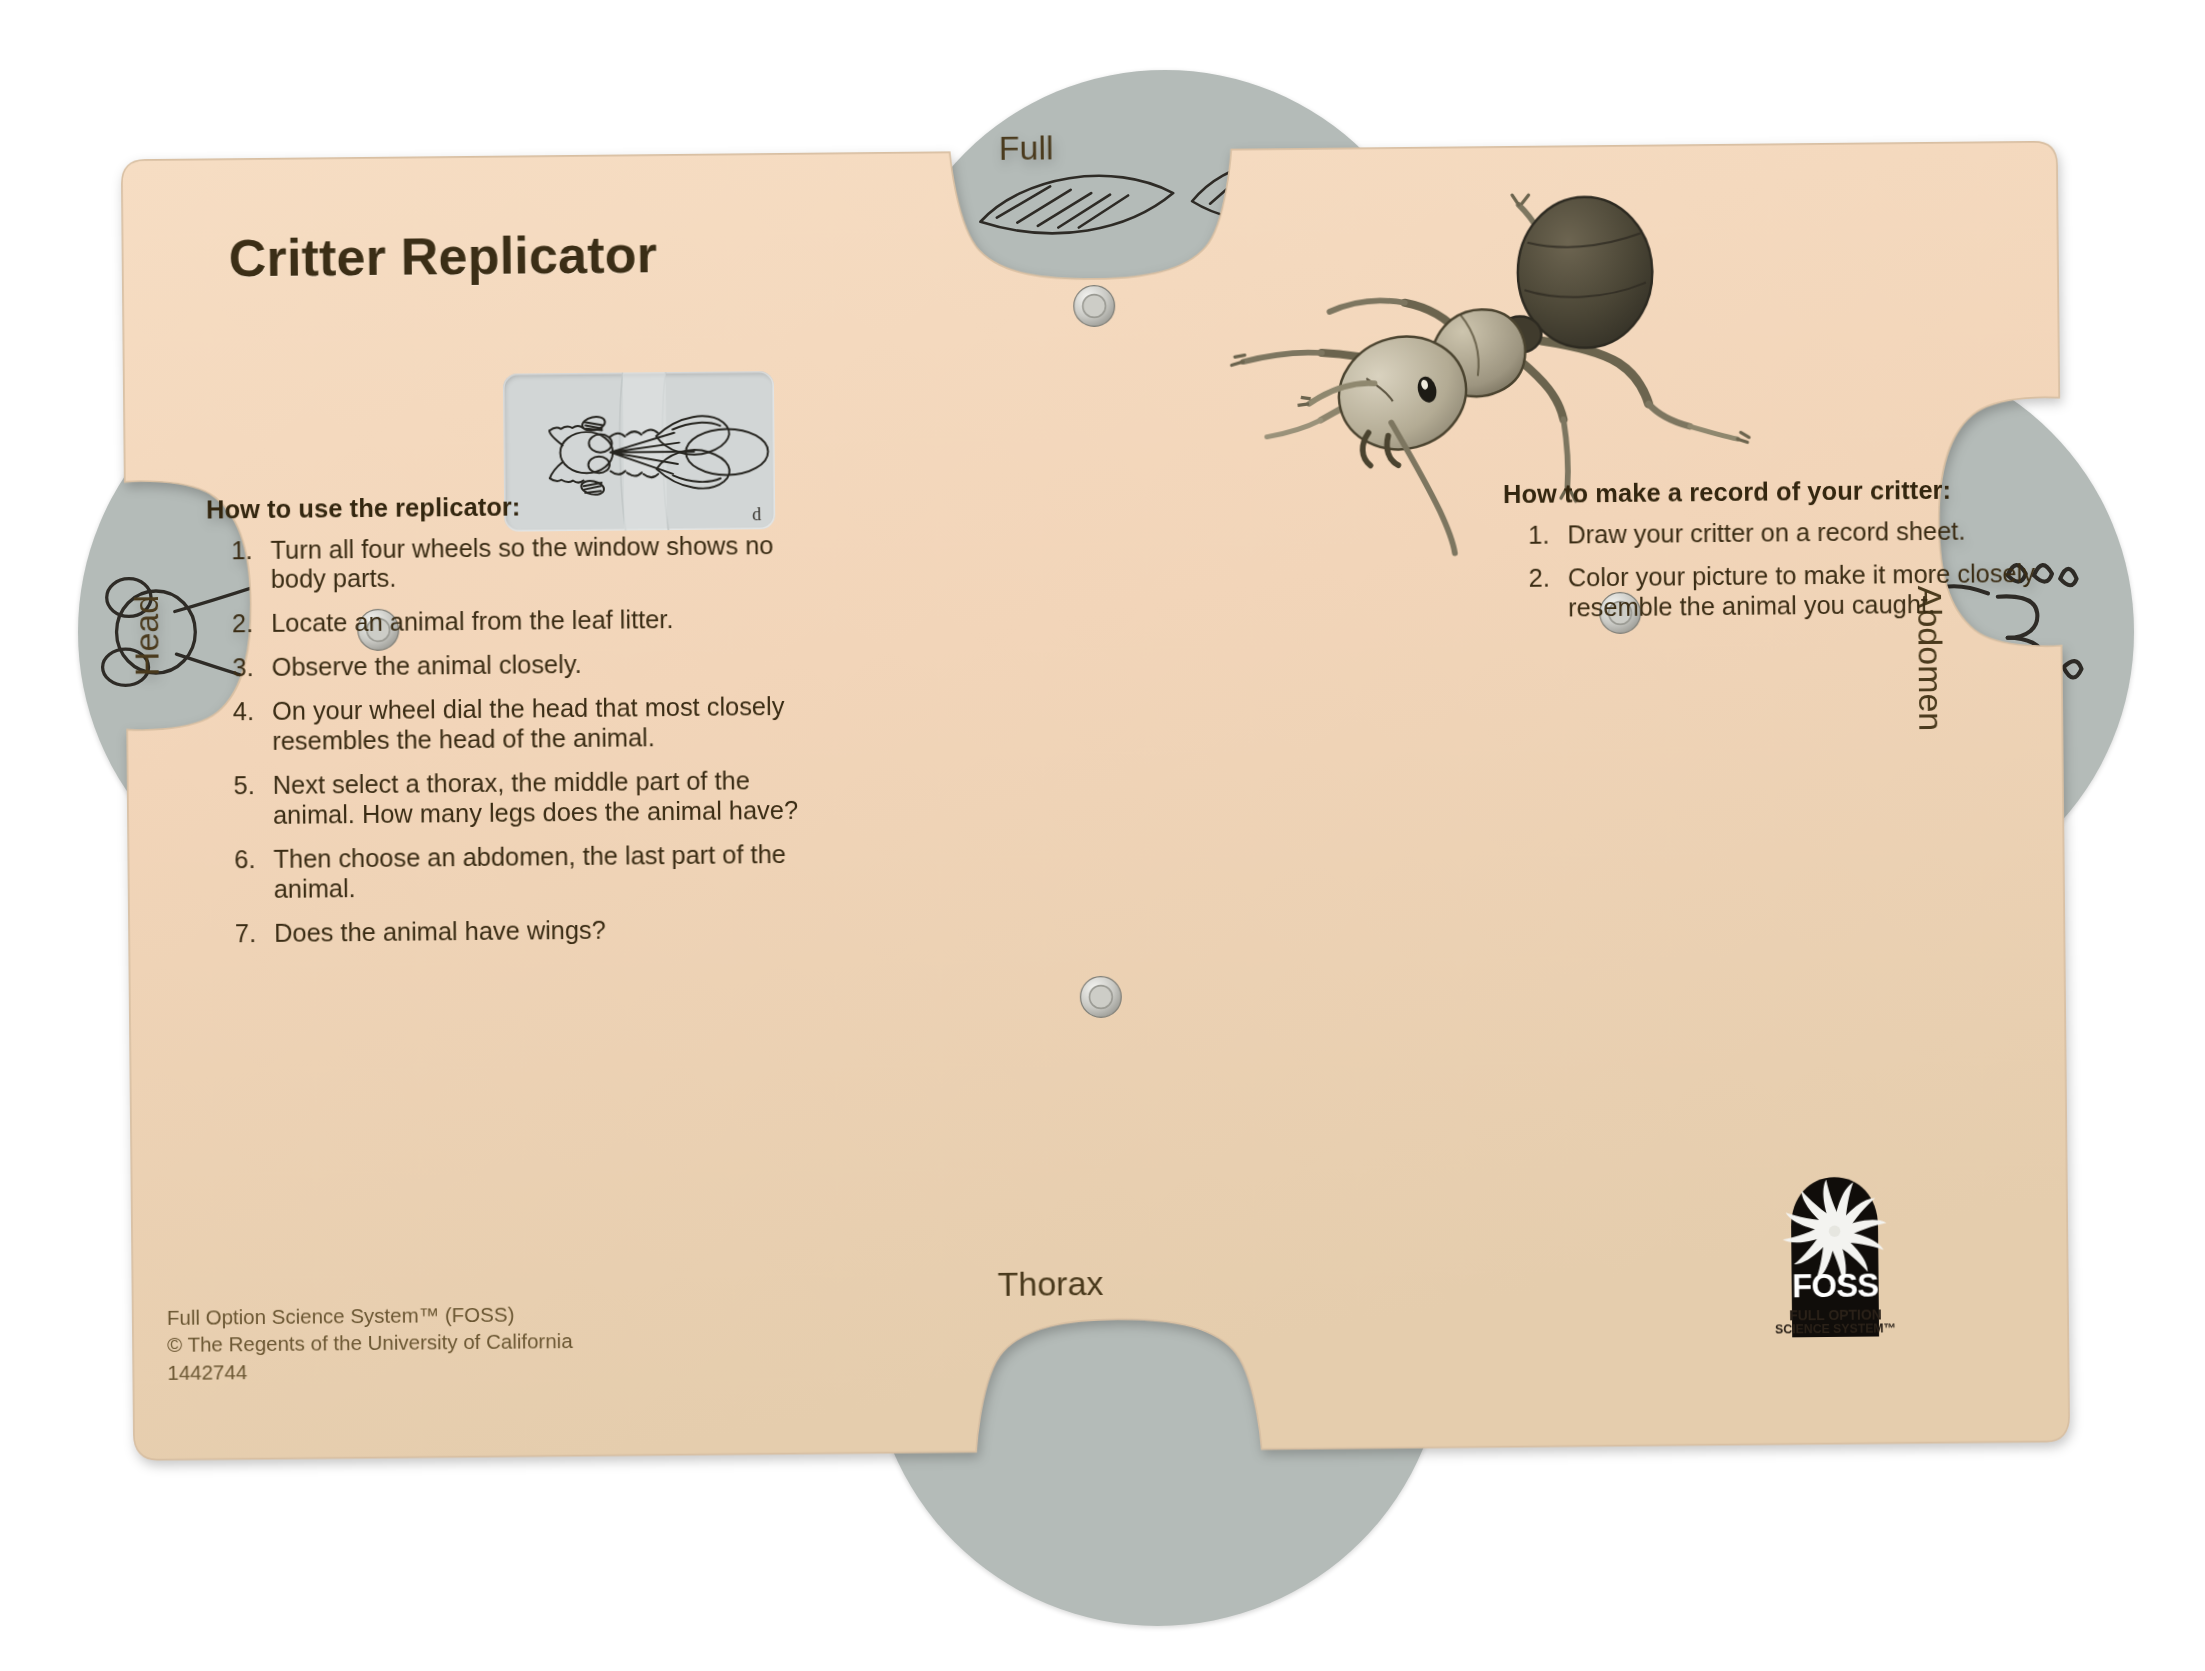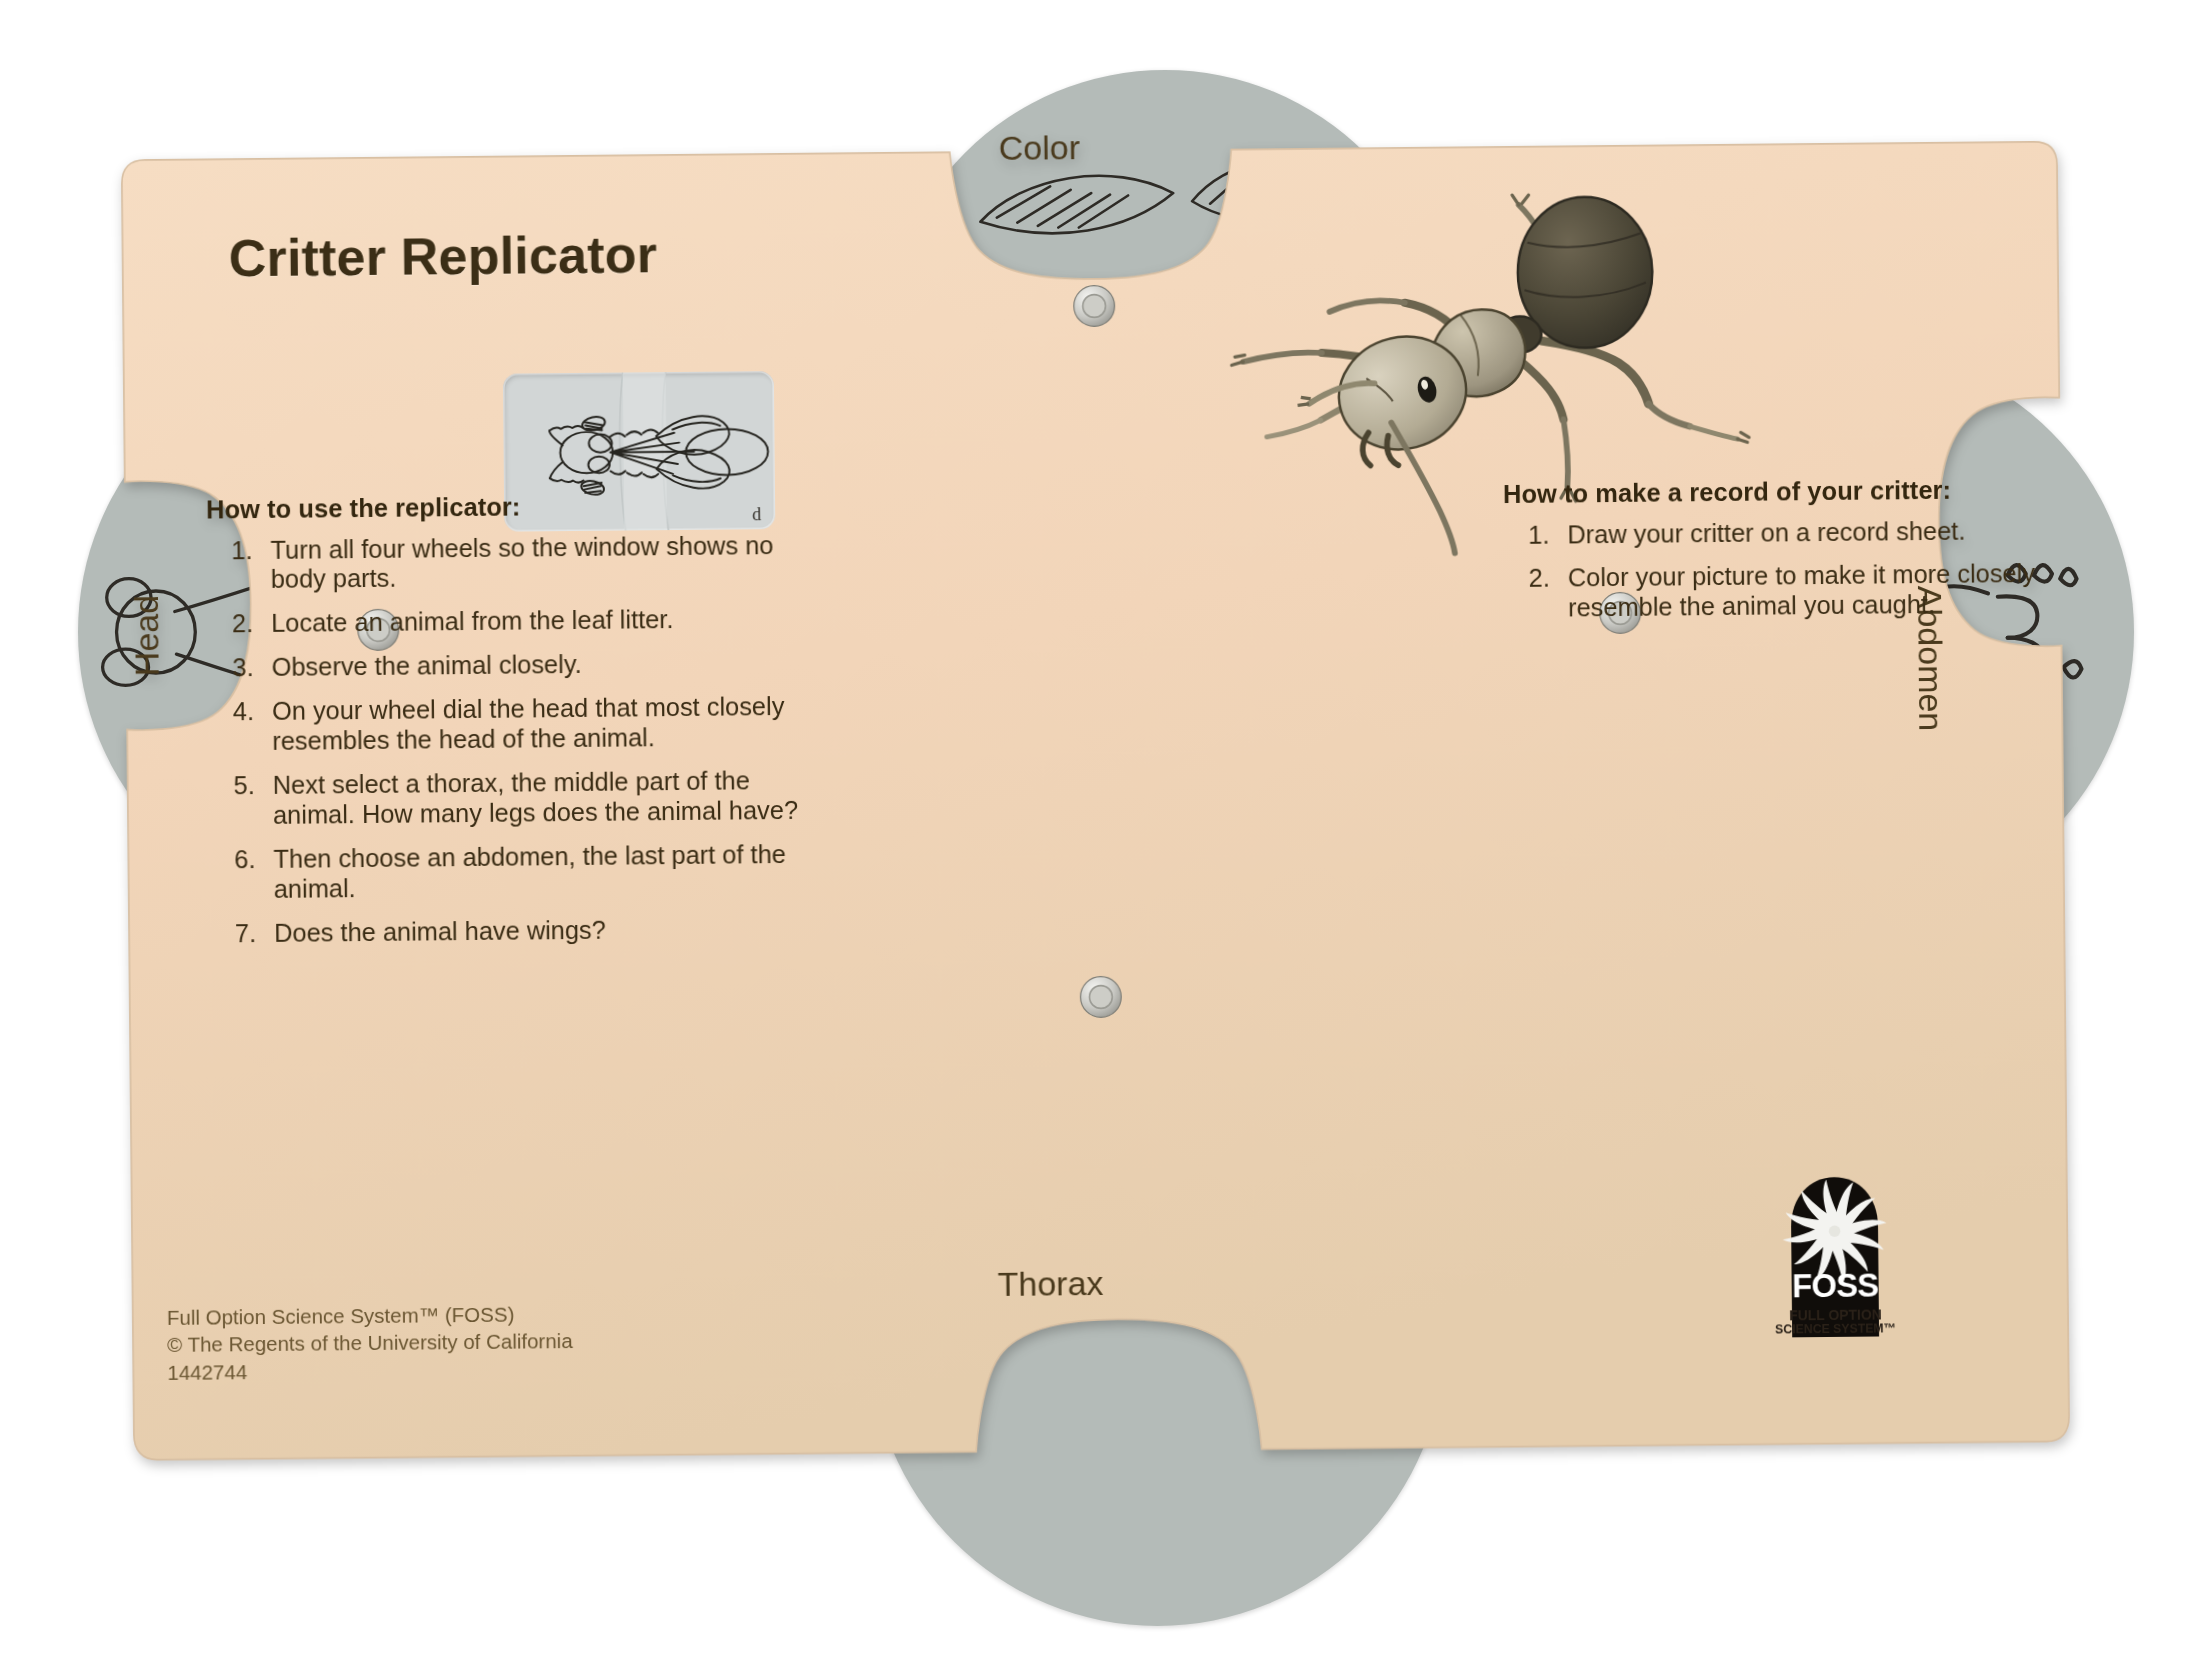--- a/index.html
+++ b/index.html
@@ -195,21 +195,21 @@
            C158 490 148 444 116 418
            C84 392 6 398 6 398
            V34
            C6 16 16 6 34 6 Z"></path>
     </svg>
 
     <div id="cardcontent">
 
       <div class="title">Critter Replicator</div>
 
-      <div class="h-label" id="lbl-wings">Color</div>
+      <div class="h-label" id="lbl-wings">Full</div>
       <div class="h-label" id="lbl-thorax">Thorax</div>
       <div class="h-label" id="lbl-head">Head</div>
       <div class="h-label" id="lbl-abdomen">Abdomen</div>
 
       <div id="ant">
         <svg viewBox="0 0 700 500">
           <defs>
             <radialGradient id="gaster" cx="0.38" cy="0.3" r="0.8">
               <stop offset="0%" stop-color="#6d6551"></stop>
               <stop offset="60%" stop-color="#4b4636"></stop>

